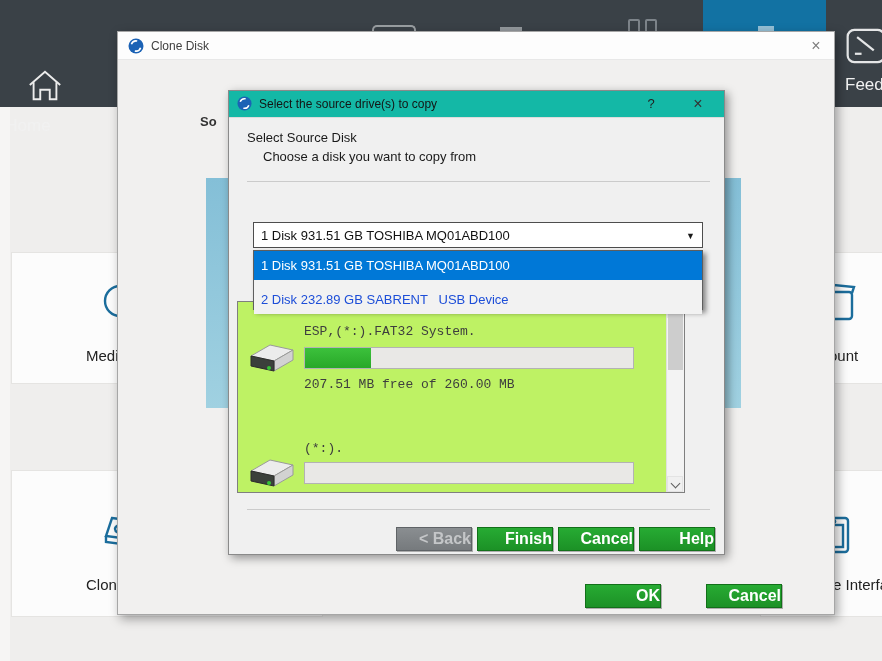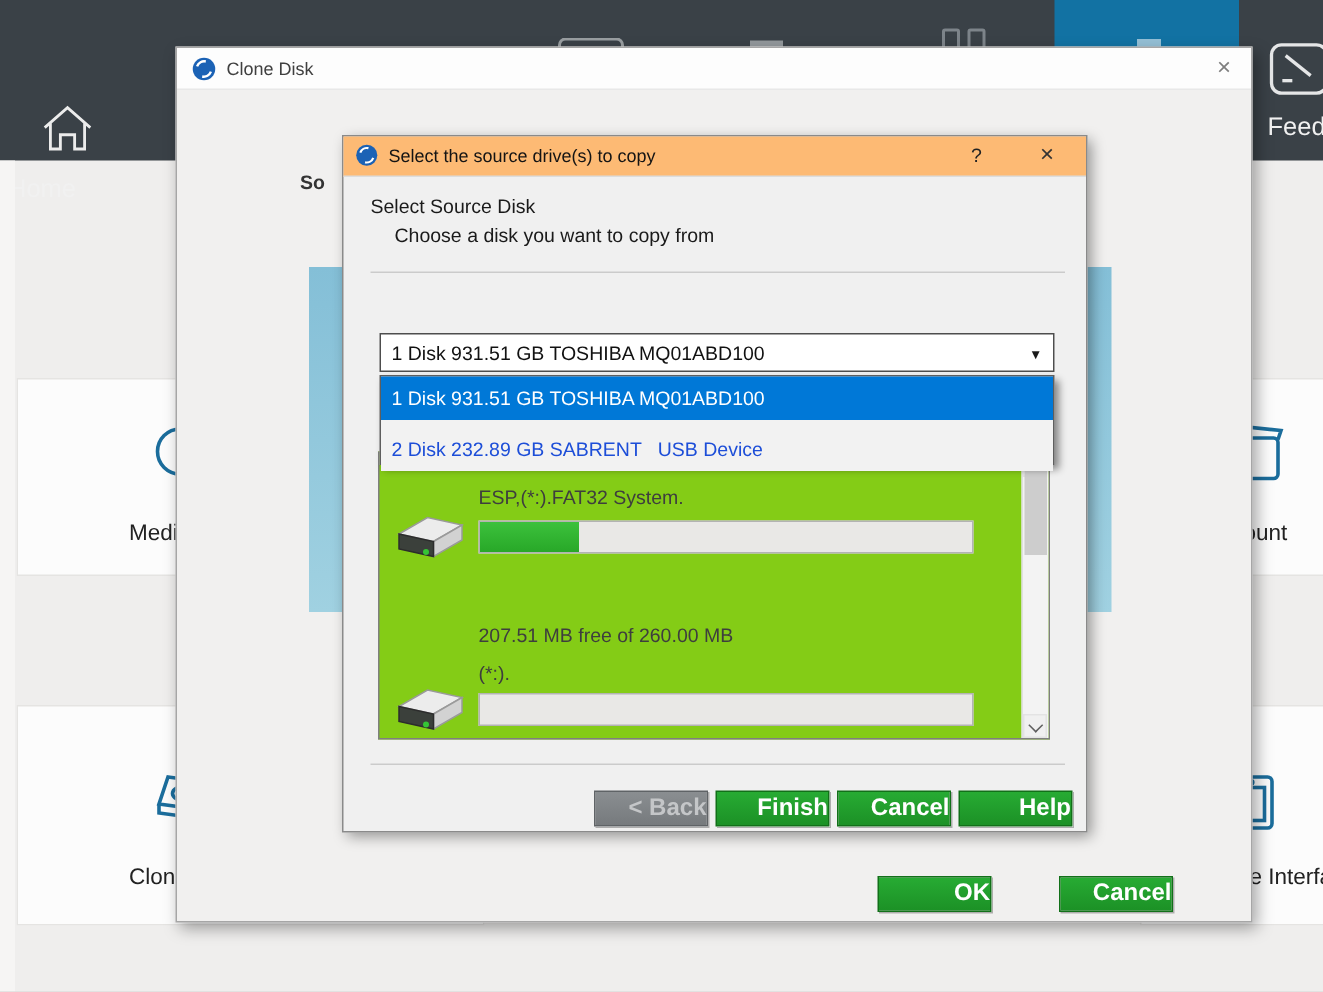--- a/index.html
+++ b/index.html
@@ -62,42 +62,42 @@
   .btn-green{background:linear-gradient(#27ab33,#1c9126);border:1px solid #127019;color:#fff;}
   .btn-gray{background:linear-gradient(#8a8e91,#767a7d);border:1px solid #5f6366;color:#c4c6c8;}
   .ok-btn{left:467px;top:552px;width:74px;}
   .clone-cancel-btn{left:588px;top:552px;width:74px;}
 
   
   .source-dialog{
     left:228px;top:90px;width:495px;height:463px;background:#f0f0f0;
     border:1px solid #8a8a8a;box-shadow:3px 3px 9px rgba(0,0,0,.4);z-index:20;
   }
-  .src-titlebar{left:0;top:0;right:0;height:26px;background:#fdba74;border-bottom:1px solid #dcdcdc;}
+  .src-titlebar{left:0;top:0;right:0;height:26px;background:#14b8a6;border-bottom:1px solid #dcdcdc;}
   .src-logo{left:8px;top:5px;width:15px;height:15px;}
   .src-title{left:30px;top:6px;font-size:12px;color:#141414;}
   .help-btn{left:410px;top:3px;width:24px;height:20px;text-align:center;line-height:20px;font-size:13px;color:#222;cursor:pointer;}
   .src-close{left:455px;top:3px;color:#333;}
   .src-heading{left:18px;top:39px;font-size:13px;color:#1a1a1a;}
   .src-subheading{left:34px;top:58px;font-size:13px;color:#1a1a1a;text-align:center;}
   .hr{height:1px;background:#cbcbcb;}
   .hr-top{left:18px;top:90px;width:463px;}
   .hr-bottom{left:18px;top:418px;width:463px;}
   .combo-label{left:24px;top:110px;font-size:13px;color:#1a1a1a;}
   .combo{left:24px;top:131px;width:450px;height:26px;background:#fff;border:1px solid #4d4d4d;box-sizing:border-box;cursor:pointer;}
   .combo-value{left:7px;top:5px;font-size:13px;color:#111;white-space:pre;}
   .combo-arrow{right:7px;top:8px;font-size:9px;color:#1a1a1a;}
   .dropdown{left:24px;top:159px;width:448px;height:58px;background:#f2f2f2;border:1px solid #5e5e5e;box-shadow:3px 3px 5px rgba(0,0,0,.45);z-index:8;}
   .dd-option{left:0;right:0;height:29px;line-height:29px;padding-left:7px;font-size:13px;white-space:pre;cursor:pointer;}
   .dd-selected{top:0;background:#0078d7;color:#fff;}
   .dd-plain{top:34px;background:#f2f2f2;color:#1d4ed8;}
-  .listbox{left:23px;top:210px;width:448px;height:192px;background:#84cc16;border:1px solid #7f7f7f;box-sizing:border-box;}
+  .listbox{left:8px;top:210px;width:448px;height:192px;background:#bef264;border:1px solid #7f7f7f;box-sizing:border-box;font-family:Liberation Mono, monospace;}
   .part-label{font-size:13px;color:#3e3e3e;white-space:pre;}
   .p1-label{left:66px;top:22px;}
-  .p1-caption{left:66px;top:75px;margin-top:39px;}
+  .p1-caption{left:66px;top:75px;}
   .p2-label{left:66px;top:139px;}
   .pbar{width:330px;height:22px;background:#e9e8e6;border:1px solid #b3b3b3;box-sizing:border-box;}
   .p1-bar{left:66px;top:45px;}
   .p2-bar{left:66px;top:160px;}
   .pbar-fill{height:100%;background:linear-gradient(#3cc13c,#28a828);}
   .drive-icon1{left:10px;top:40px;width:48px;height:34px;}
   .drive-icon2{left:10px;top:155px;width:48px;height:34px;}
   
   .scrollbar{right:0;top:0;bottom:0;width:17px;background:#f3f3f3;border-left:1px solid #e0e0e0;}
   .sb-btn{left:0;width:16px;height:16px;background:#f0f0f0;border:1px solid #e3e3e3;box-sizing:border-box;cursor:pointer;}

